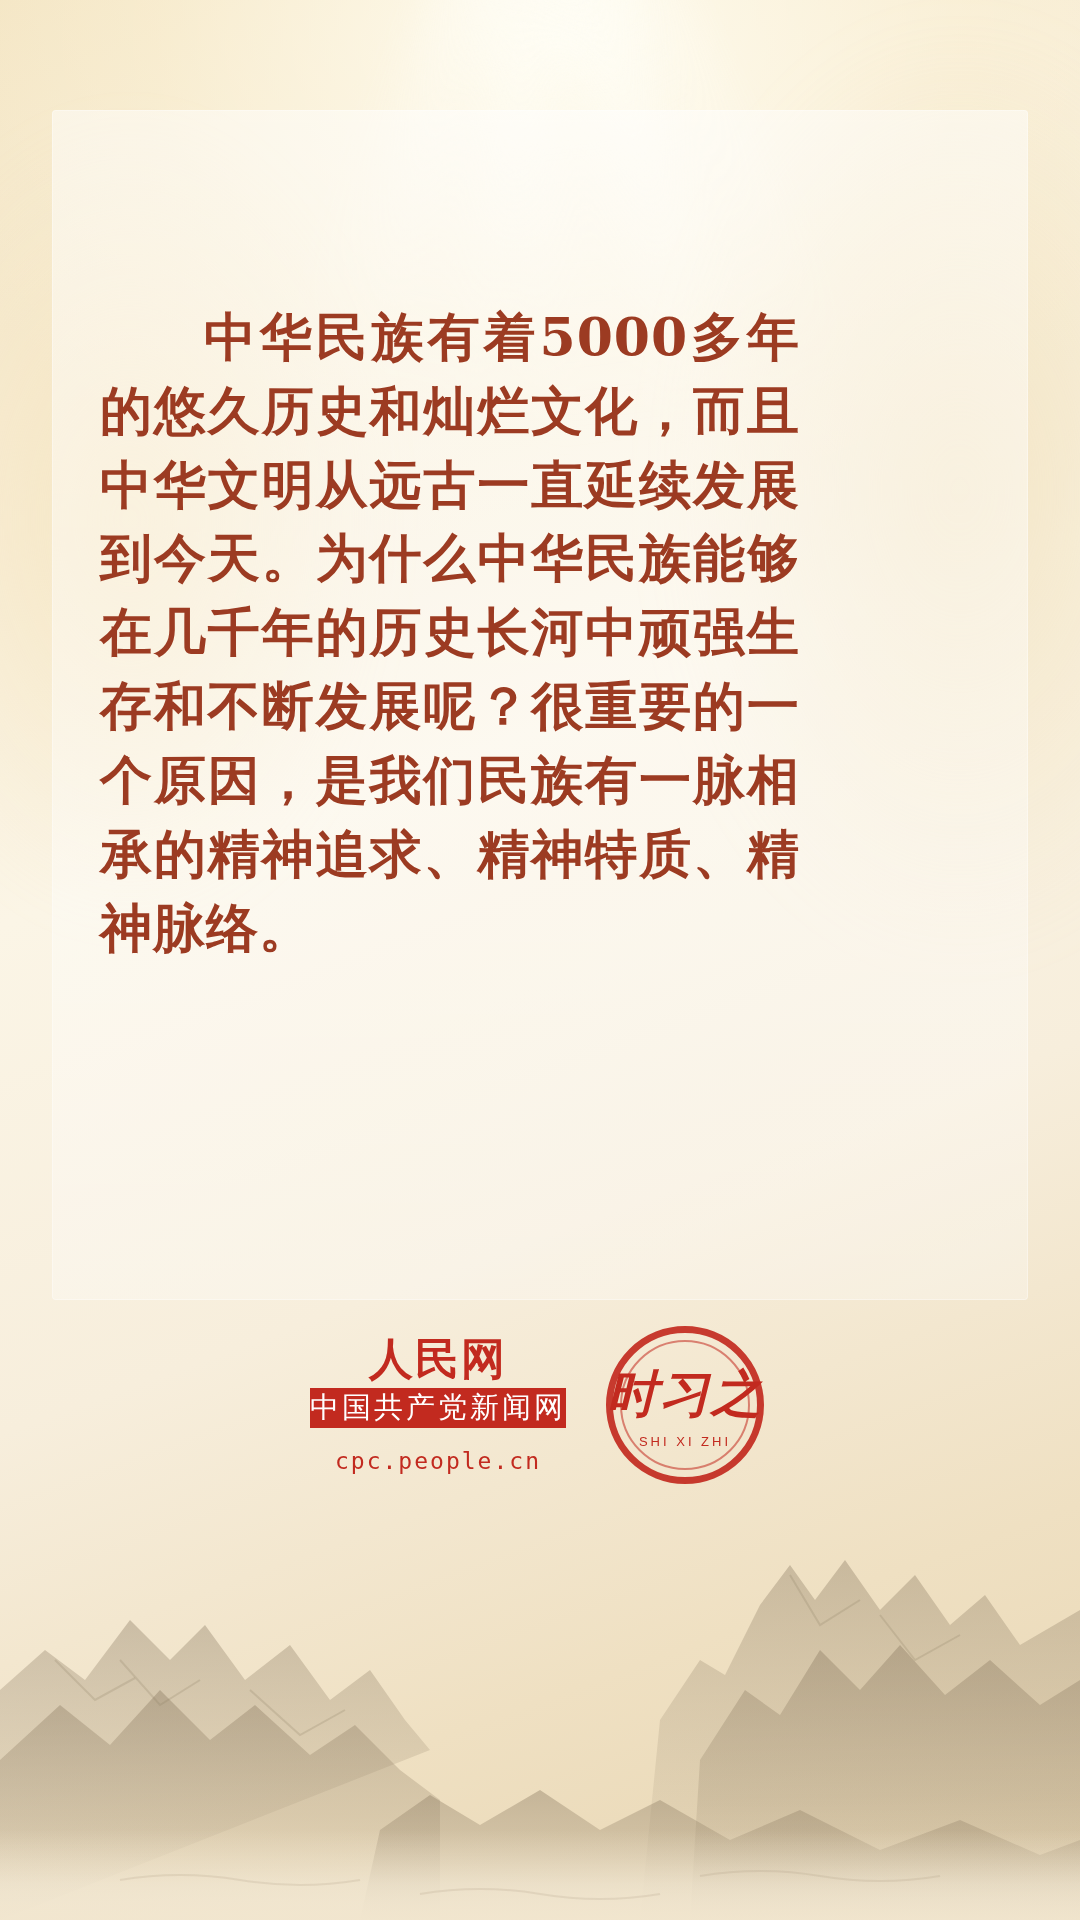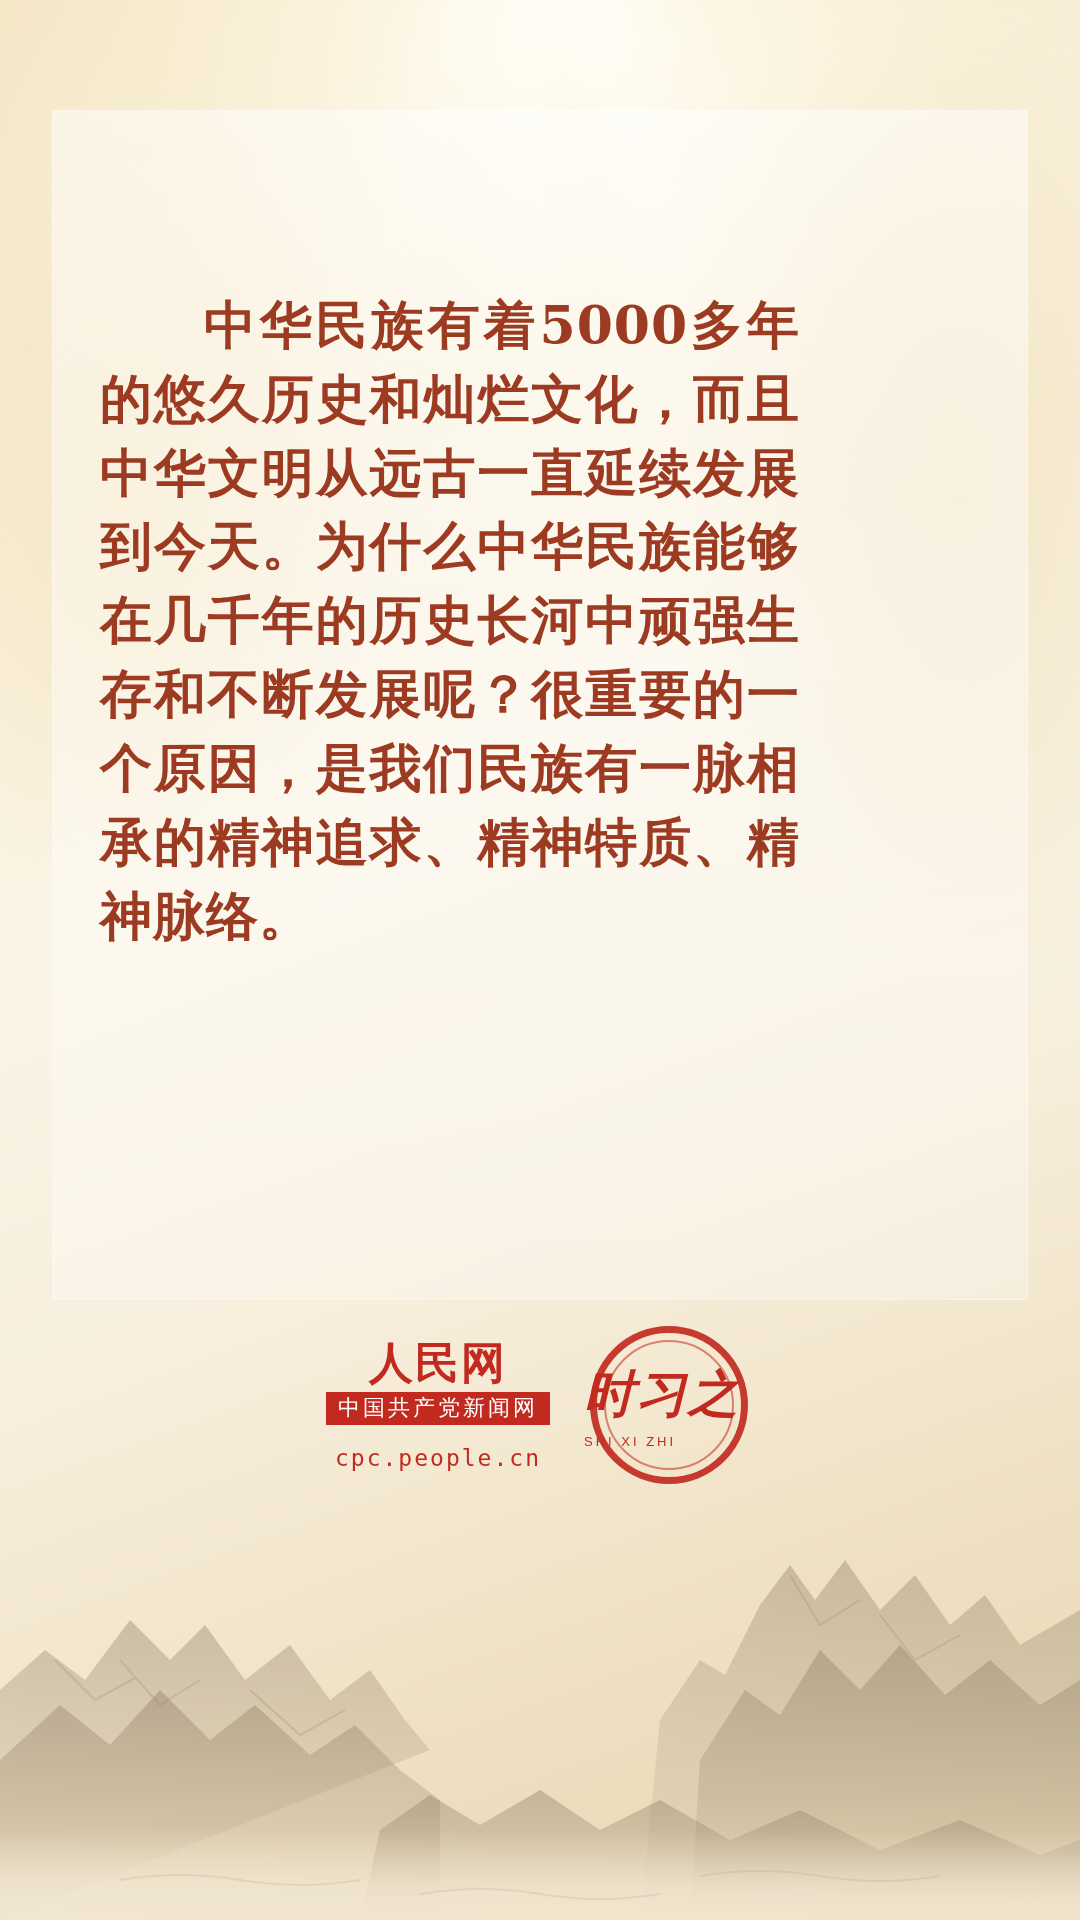--- a/index.html
+++ b/index.html
@@ -72,21 +72,21 @@
     width: 976px;
     height: 1190px;
     background: linear-gradient(to bottom, rgba(255,255,255,0.50), rgba(255,255,255,0.30));
     border-radius: 4px;
     box-shadow: 0 0 0 1px rgba(255,255,255,0.35) inset;
   }
 
   .quote {
     position: absolute;
     left: 100px;
-    top: 288px;
+    top: 300px;
     width: 700px;
     color: #9c3b22;
     font-family: "DejaVu Serif", "Liberation Serif", serif;
     font-weight: bold;
     font-size: 52px;
     line-height: 1.42;
     letter-spacing: 1px;
     text-indent: 104px;
     text-align: justify;
     text-justify: inter-ideograph;
@@ -140,41 +140,41 @@
     color: #c22a1f;
     font-family: "DejaVu Serif", "Liberation Serif", serif;
     font-weight: bold;
     font-size: 44px;
     letter-spacing: 2px;
   }
   .pdlogo .barband {
     margin-top: 7px;
     background: #c22a1f;
     color: #fff;
-    font-size: 22px;
+    font-size: 29px;
     letter-spacing: 3px;
-    padding: 5px 12px 6px;
+    padding: 5px 0 6px;
     font-family: "DejaVu Sans", "Liberation Sans", sans-serif;
   }
   .pdlogo .domain {
     margin-top: 22px;
     color: #c22a1f;
     font-family: "DejaVu Sans Mono", "Liberation Mono", monospace;
     font-size: 23px;
     letter-spacing: 2px;
     text-align: center;
   }
 
   .seal {
     position: relative;
     width: 170px;
     height: 170px;
     display: flex;
     flex-direction: column;
-    align-items: flex-start;
+    align-items: center;
     justify-content: center;
   }
   .seal .ring {
     position: absolute;
     inset: 6px;
     border: 7px solid #c22a1f;
     border-radius: 50%;
     opacity: 0.92;
   }
   .seal .ring2 {

